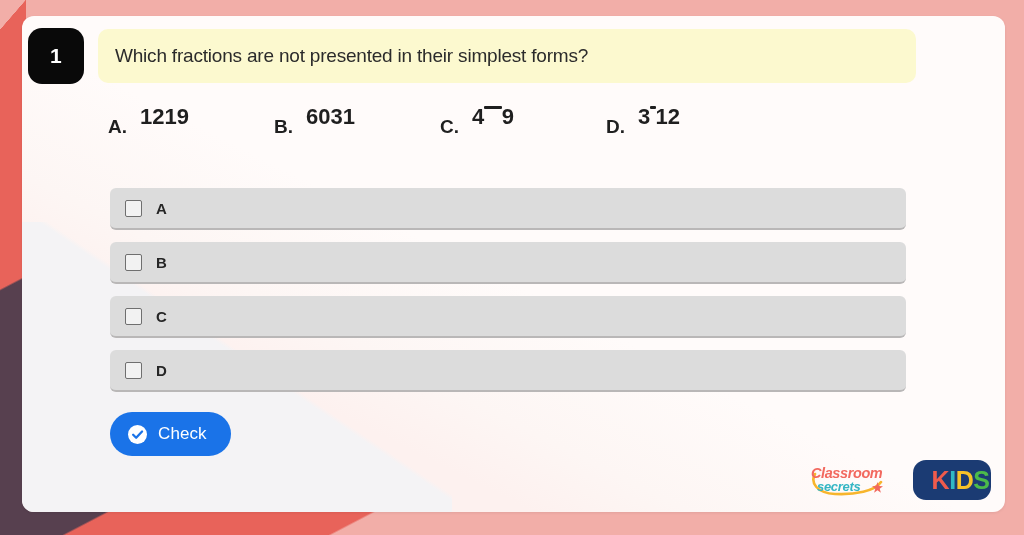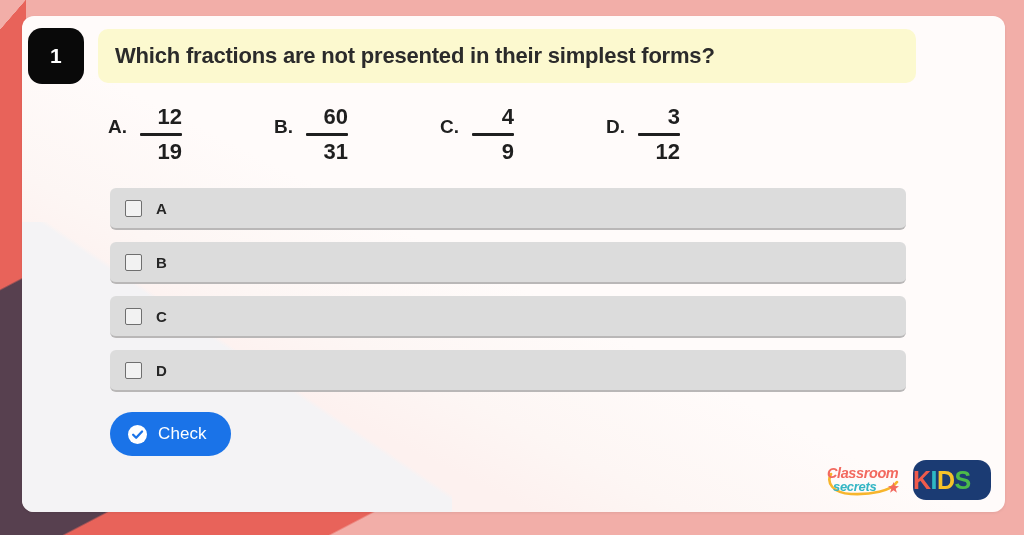--- a/index.html
+++ b/index.html
@@ -110,22 +110,22 @@
     top: 13px;
     width: 818px;
     height: 54px;
     background: #fcf9cf;
     border-radius: 10px;
     display: flex;
     align-items: center;
     padding-left: 17px;
   }
   .q-text {
-    font-size: 22px;
-    font-weight: bold;
+    font-size: 19px;
+    font-weight: normal;
     color: #2b2b2b;
     letter-spacing: -0.2px;
   }
 
   
   .fractions {
     position: absolute;
     left: 86px;
     top: 88px;
     width: 820px;
@@ -139,22 +139,22 @@
   }
   .frac-label {
     font-size: 19px;
     font-weight: bold;
     color: #1f1f1f;
     margin-top: 12px;
     margin-right: 13px;
   }
   .frac-stack {
     display: flex;
-    flex-direction: column;
-    align-items: flex-end;
+    flex-direction: row;
+    align-items: flex-start;
     min-width: 42px;
   }
   .frac-num, .frac-den {
     font-size: 22px;
     font-weight: bold;
     color: #1f1f1f;
     line-height: 1.22;
   }
   .frac-bar {
     width: 100%;
@@ -224,21 +224,21 @@
     letter-spacing: 0.1px;
   }
 
   
   .logos {
     position: absolute;
     right: 14px;
     bottom: 12px;
     display: flex;
     align-items: center;
-    gap: 8px;
+    gap: 24px;
   }
   .logo-cs {
     position: relative;
     width: 80px;
     height: 36px;
   }
   .logo-cs-word1 {
     position: absolute;
     left: 2px; top: 3px;
     font-size: 14.5px;
@@ -261,21 +261,22 @@
     left: 0; top: 8px;
     width: 78px; height: 26px;
   }
   .logo-kids {
     width: 78px;
     height: 40px;
     border-radius: 13px;
     background: #1b3b73;
     display: flex;
     align-items: center;
-    justify-content: flex-start;
+    justify-content: center;
+    padding-left: 17px;
   }
   .logo-kids-text {
     font-size: 25px;
     font-weight: bold;
     letter-spacing: -0.5px;
     line-height: 1;
   }
   .k-l { color: #ef5b4c; }
   .k-i { color: #2fb9c4; }
   .k-d { color: #f6c229; }

